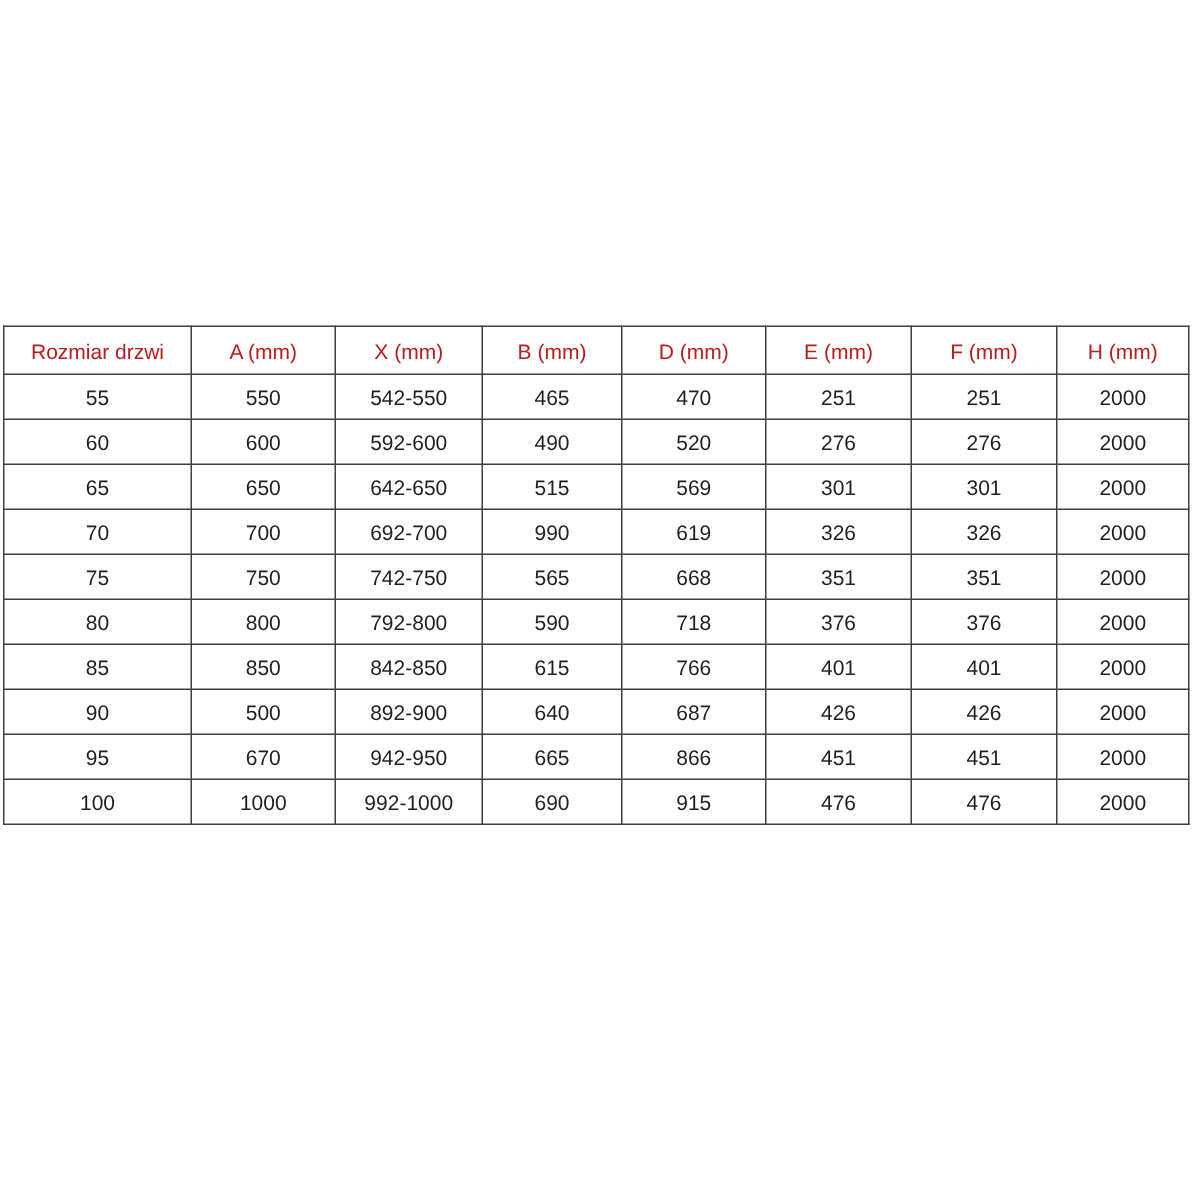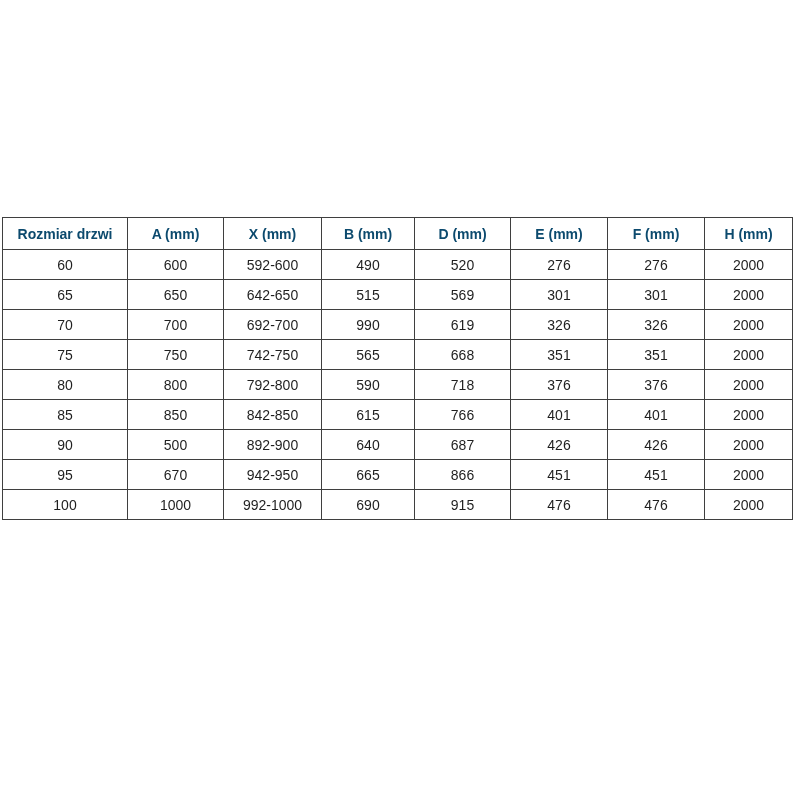--- a/index.html
+++ b/index.html
@@ -33,22 +33,22 @@
     text-align: center;
     vertical-align: middle;
     padding: 0;
     overflow: hidden;
     white-space: nowrap;
   }
   table.size-table thead tr {
     height: 32px;
   }
   table.size-table th {
-    font-weight: bold;
-    color: #0c4a6e;
+    font-weight: normal;
+    color: #b91c1c;
   }
   table.size-table tbody tr {
     height: 30px;
   }
 </style>
 </head>
 <body>
 
 <div class="page">
   <table class="size-table">
@@ -68,20 +68,30 @@
           <th>A (mm)</th>
           <th>X (mm)</th>
           <th>B (mm)</th>
           <th>D (mm)</th>
           <th>E (mm)</th>
           <th>F (mm)</th>
           <th>H (mm)</th>
         </tr>
     </thead>
     <tbody>
+        <tr>
+          <td>55</td>
+          <td>550</td>
+          <td>542-550</td>
+          <td>465</td>
+          <td>470</td>
+          <td>251</td>
+          <td>251</td>
+          <td>2000</td>
+        </tr>
         <tr>
           <td>60</td>
           <td>600</td>
           <td>592-600</td>
           <td>490</td>
           <td>520</td>
           <td>276</td>
           <td>276</td>
           <td>2000</td>
         </tr>

